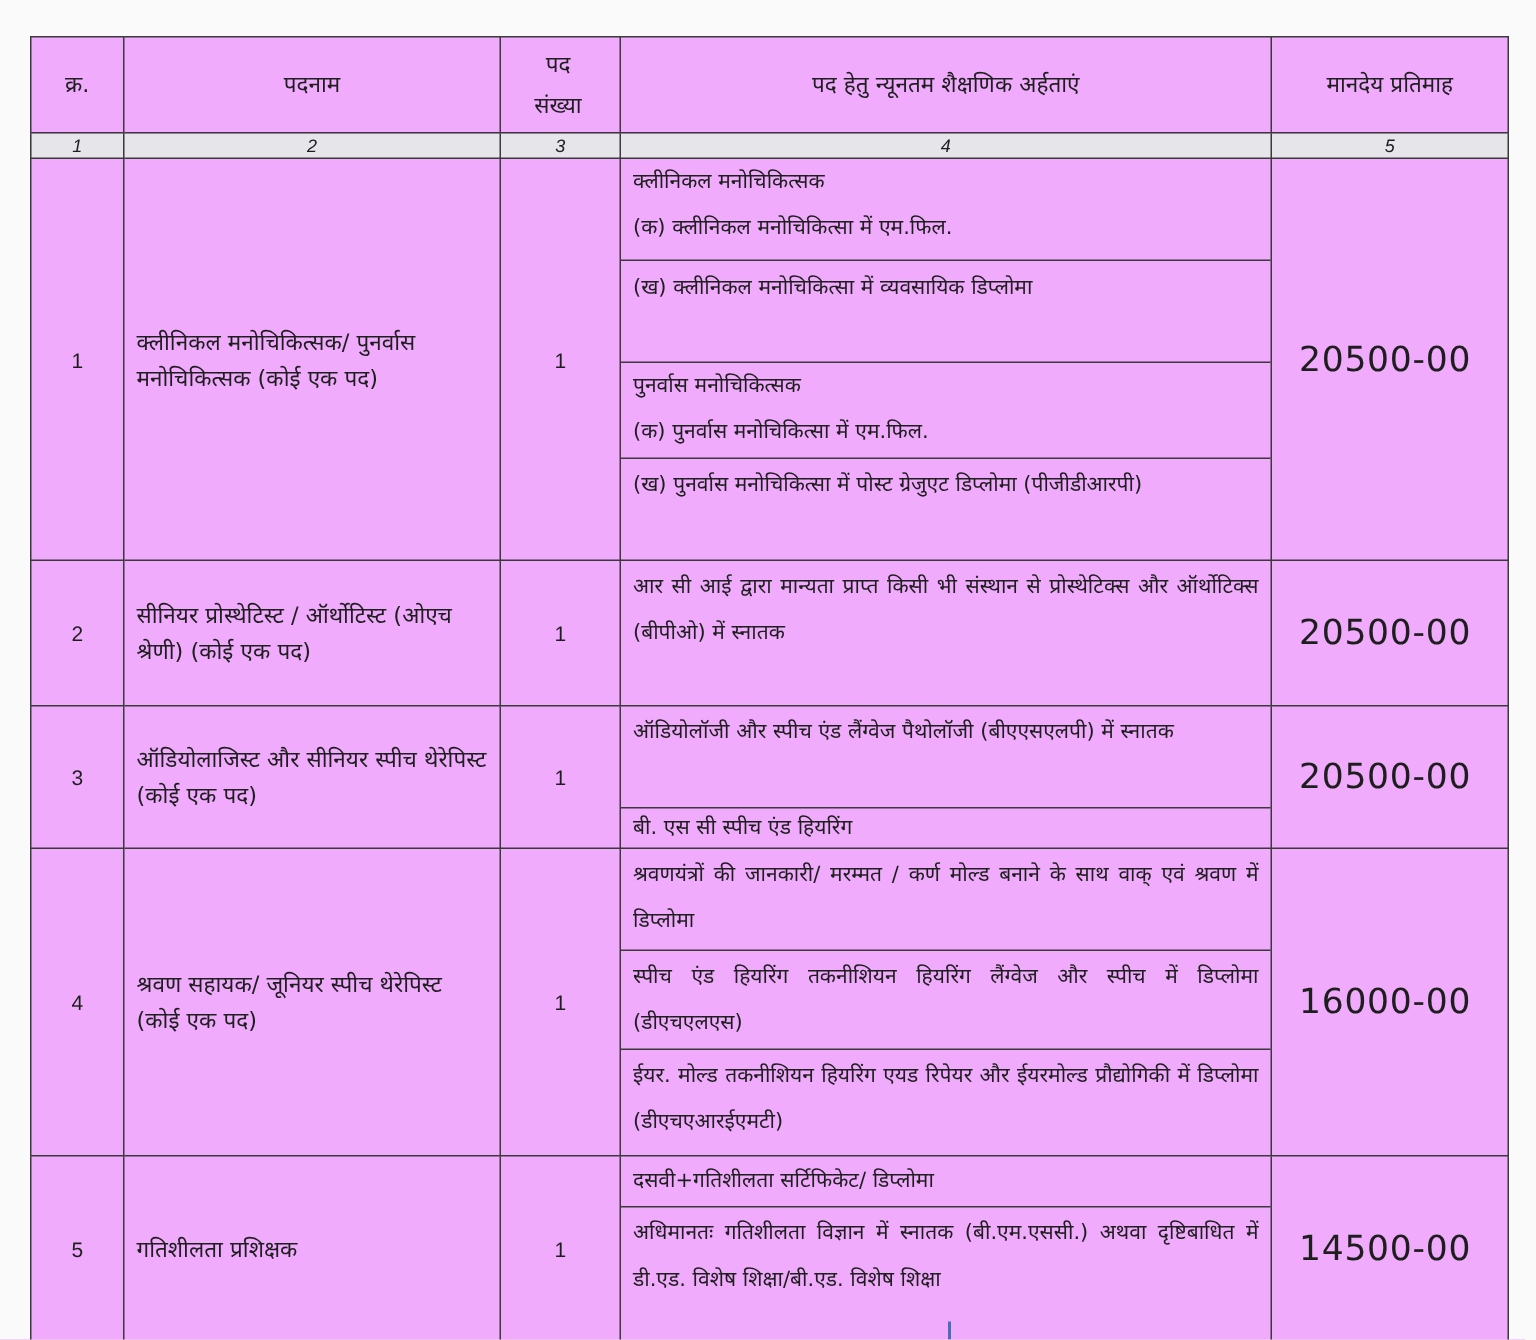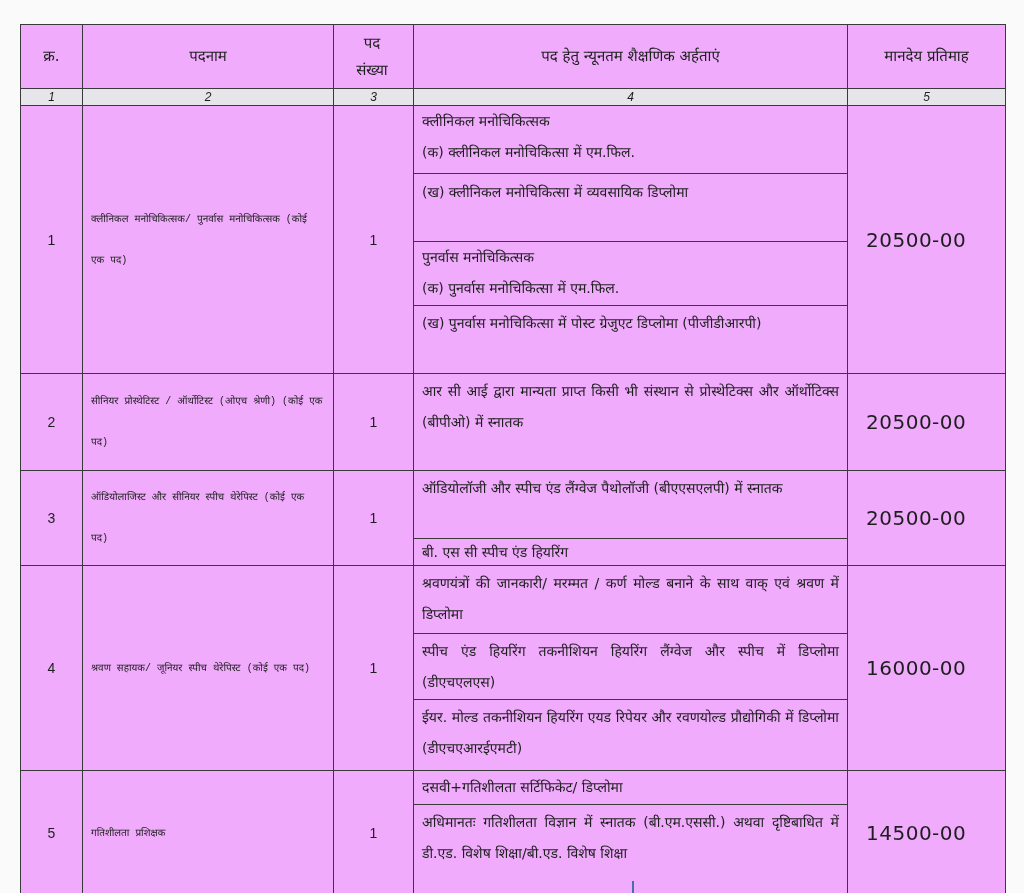--- a/index.html
+++ b/index.html
@@ -19,24 +19,24 @@
   }
   table.main td, table.main th {
     border: 1.5px solid #3a3a3a;
     padding: 0;
     vertical-align: middle;
     font-weight: normal;
   }
   .hdr th { height: 63px; vertical-align: top; font-size: 15px; text-align: center; padding-top: 4px; line-height: 27px; }
   .nums td { height: 16px; background: #e6e6ea; font-size: 12px; font-weight: bold; font-style: italic; text-align: center; font-family: "Liberation Sans", sans-serif; line-height: 16px; }
   .c-sn { text-align: center; font-size: 14px; font-family: "Liberation Sans", sans-serif; }
-  .c-post { font-size: 10px; line-height: 41px; padding: 0 8px !important; font-family: Liberation Mono, monospace; }
+  .c-post { font-size: 15px; line-height: 24px; padding: 0 8px !important; }
   .c-count { text-align: center; font-size: 14px; font-family: "Liberation Sans", sans-serif; }
   .c-qual { padding: 0 !important; vertical-align: top !important; }
-  .c-pay { font-size: 20px; padding-left: 18px !important; font-family: "DejaVu Sans", sans-serif; letter-spacing: 0.5px; }
+  .c-pay { font-size: 23px; padding-left: 18px !important; font-family: "DejaVu Sans", sans-serif; letter-spacing: 0.5px; }
   .sub {
     font-size: 14px; line-height: 31px; padding: 0 8px;
     border-bottom: 1.5px solid #3a3a3a;
     text-align: justify; text-align-last: left;
     box-sizing: border-box;
   }
   .sub:last-child { border-bottom: none; }
   .bottom-mark {
     position: absolute; left: 632px; top: 881px; width: 2px; height: 12px; background: #4a6fb0;
   }
@@ -110,21 +110,21 @@
       <td class="c-pay">20500-00</td>
     </tr>
 
     <tr style="height:205px;">
       <td class="c-sn">4</td>
       <td class="c-post">श्रवण सहायक/ जूनियर स्पीच थेरेपिस्ट (कोई एक पद)</td>
       <td class="c-count">1</td>
       <td class="c-qual">
         <div class="sub" style="height:68px;padding-top:2px;">श्रवणयंत्रों की जानकारी/ मरम्मत / कर्ण मोल्ड बनाने के साथ वाक् एवं श्रवण में डिप्लोमा</div>
         <div class="sub" style="height:66px;padding-top:2px;">स्पीच एंड हियरिंग तकनीशियन हियरिंग लैंग्वेज और स्पीच में डिप्लोमा (डीएचएलएस)</div>
-        <div class="sub" style="height:70px;padding-top:2px;">ईयर. मोल्ड तकनीशियन हियरिंग एयड रिपेयर और रवणयोल्ड प्रौद्योगिकी में डिप्लोमा (डीएचएआरईएमटी)</div>
+        <div class="sub" style="height:70px;padding-top:2px;">ईयर. मोल्ड तकनीशियन हियरिंग एयड रिपेयर और ईयरमोल्ड प्रौद्योगिकी में डिप्लोमा (डीएचएआरईएमटी)</div>
       </td>
       <td class="c-pay">16000-00</td>
     </tr>
 
     <tr style="height:125px;">
       <td class="c-sn">5</td>
       <td class="c-post">गतिशीलता प्रशिक्षक</td>
       <td class="c-count">1</td>
       <td class="c-qual">
         <div class="sub" style="height:34px;line-height:32px;">दसवी+गतिशीलता सर्टिफिकेट/ डिप्लोमा</div>

